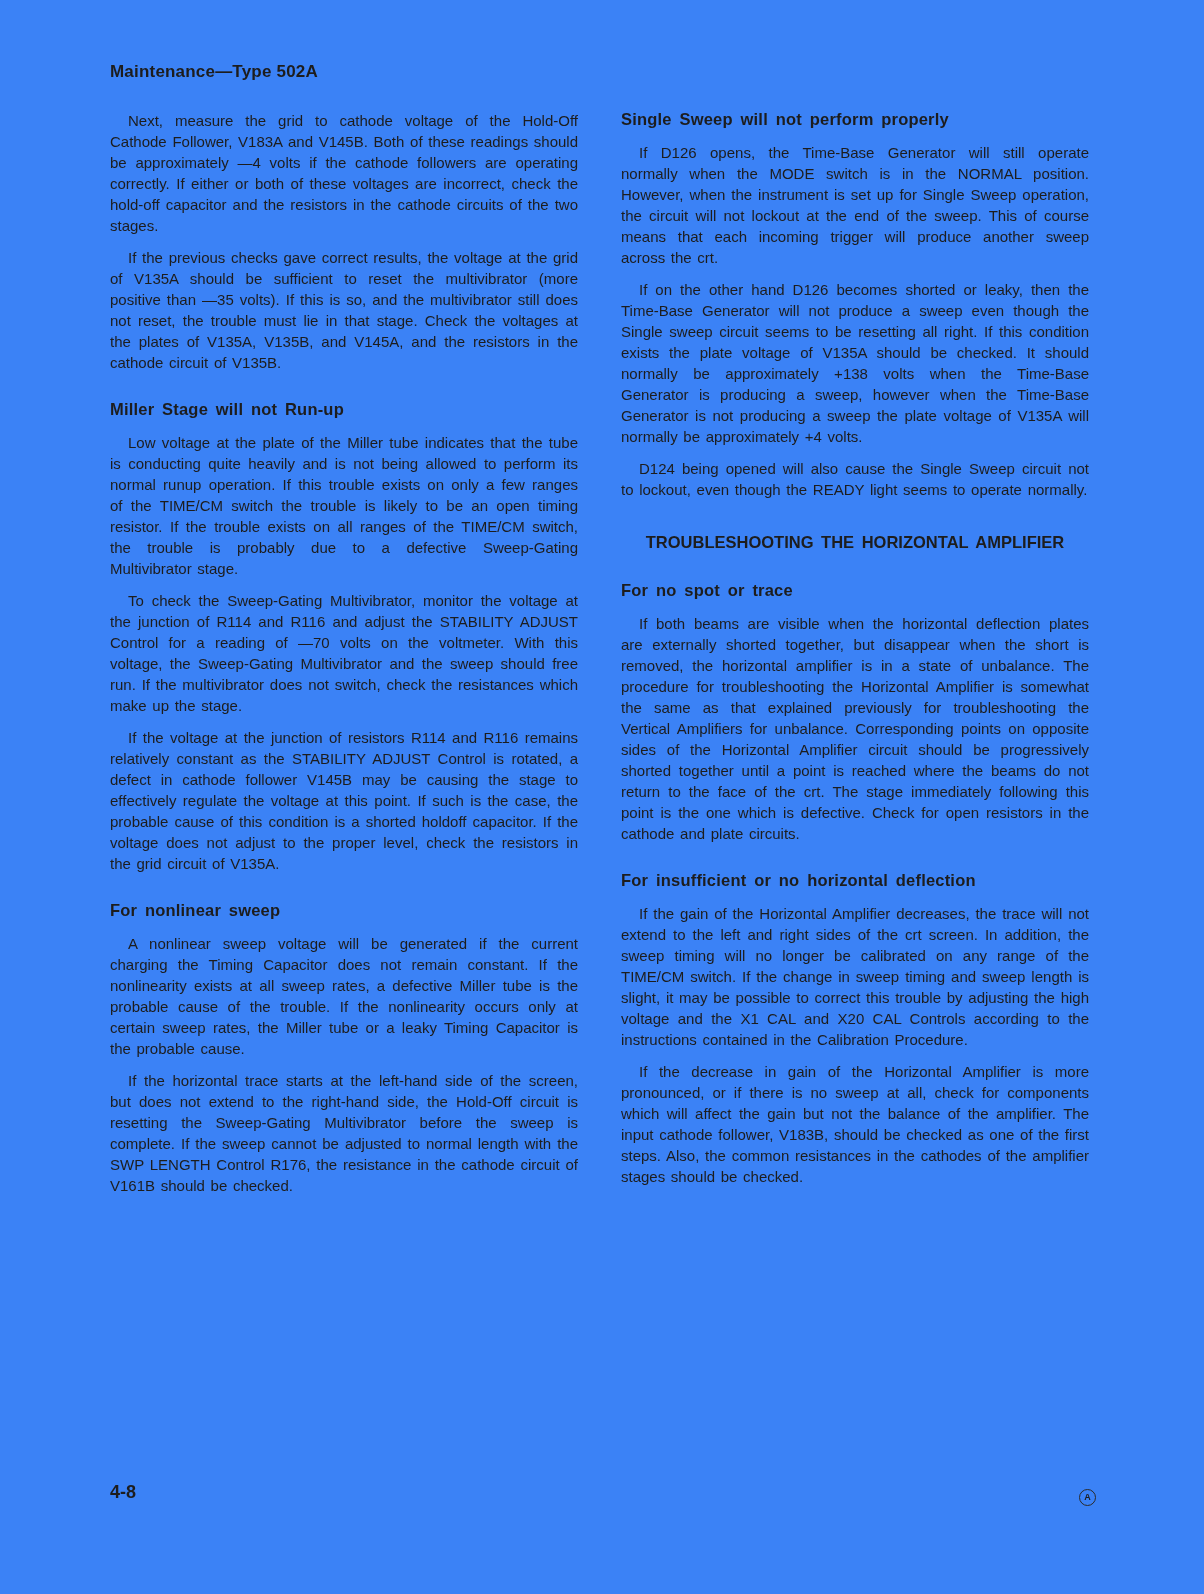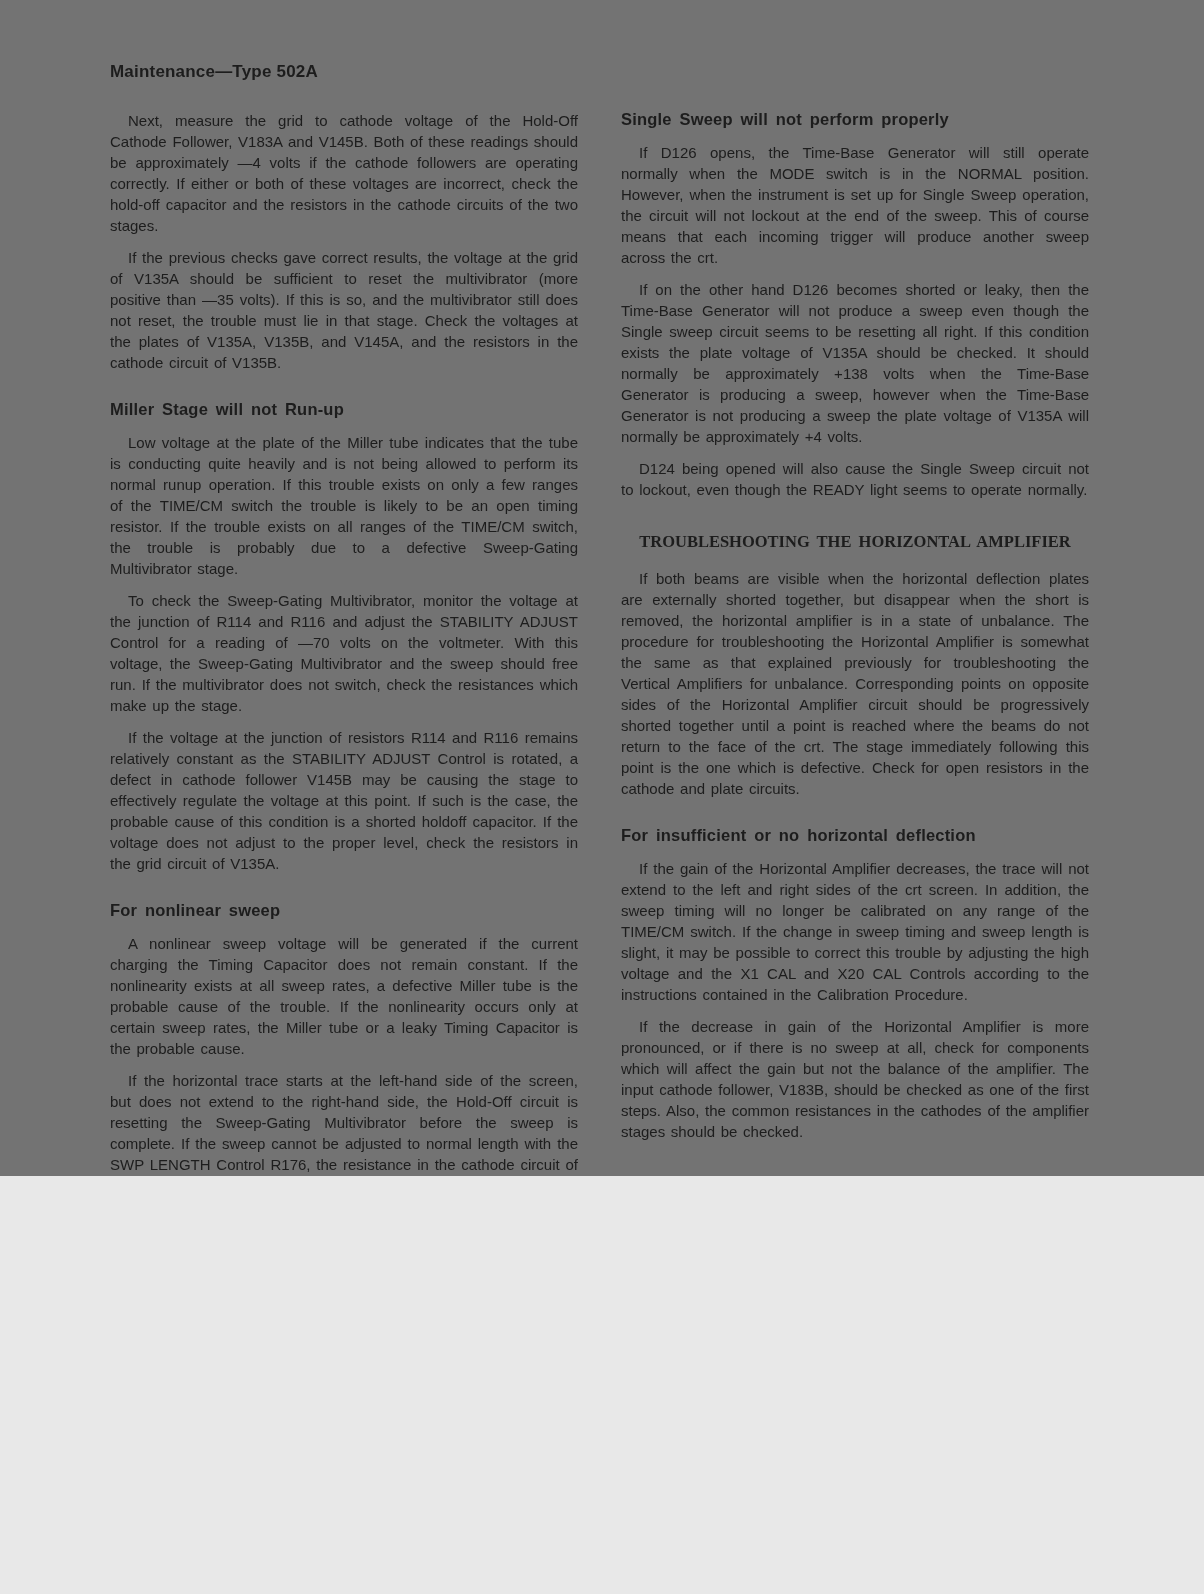--- a/index.html
+++ b/index.html
@@ -3,23 +3,23 @@
 <meta charset="utf-8">
 <style>
   html, body {
     margin: 0;
     padding: 0;
     background: #e8e8e8;
   }
   .page {
     position: relative;
     width: 1204px;
-    height: 1176px;
+    height: 1594px;
     margin: 0 auto;
-    background: #737373;
+    background: #3b82f6;
     color: #1d1d1d;
     font-family: "Liberation Sans", sans-serif;
     overflow: hidden;
   }
   .header-title {
     position: absolute;
     top: 62px;
     left: 110px;
     font-size: 17px;
     font-weight: bold;
@@ -55,21 +55,20 @@
   .column > .section-heading:first-child {
     margin-top: 0;
   }
   .major-heading {
     font-size: 16.5px;
     font-weight: bold;
     text-align: center;
     line-height: 24px;
     margin: 30px 18px 14px 18px;
     word-spacing: 3px;
-    font-family: Liberation Serif, serif;
   }
   .footer-page-number {
     position: absolute;
     left: 110px;
     top: 1482px;
     font-size: 18px;
     font-weight: bold;
   }
   .circle-a {
     position: absolute;
@@ -114,20 +113,21 @@
     </div>
 
     <div class="column">
       <h3 class="section-heading">Single Sweep will not perform properly</h3>
       <p class="body-text">If D126 opens, the Time-Base Generator will still operate normally when the MODE switch is in the NORMAL position. However, when the instrument is set up for Single Sweep operation, the circuit will not lockout at the end of the sweep. This of course means that each incoming trigger will produce another sweep across the crt.</p>
       <p class="body-text">If on the other hand D126 becomes shorted or leaky, then the Time-Base Generator will not produce a sweep even though the Single sweep circuit seems to be resetting all right. If this condition exists the plate voltage of V135A should be checked. It should normally be approximately +138 volts when the Time-Base Generator is producing a sweep, however when the Time-Base Generator is not producing a sweep the plate voltage of V135A will normally be approximately +4 volts.</p>
       <p class="body-text">D124 being opened will also cause the Single Sweep circuit not to lockout, even though the READY light seems to operate normally.</p>
 
       <h2 class="major-heading">TROUBLESHOOTING THE HORIZONTAL AMPLIFIER</h2>
 
+      <h3 class="section-heading">For no spot or trace</h3>
       <p class="body-text">If both beams are visible when the horizontal deflection plates are externally shorted together, but disappear when the short is removed, the horizontal amplifier is in a state of unbalance. The procedure for troubleshooting the Horizontal Amplifier is somewhat the same as that explained previously for troubleshooting the Vertical Amplifiers for unbalance. Corresponding points on opposite sides of the Horizontal Amplifier circuit should be progressively shorted together until a point is reached where the beams do not return to the face of the crt. The stage immediately following this point is the one which is defective. Check for open resistors in the cathode and plate circuits.</p>
 
       <h3 class="section-heading">For insufficient or no horizontal deflection</h3>
       <p class="body-text">If the gain of the Horizontal Amplifier decreases, the trace will not extend to the left and right sides of the crt screen. In addition, the sweep timing will no longer be calibrated on any range of the TIME/CM switch. If the change in sweep timing and sweep length is slight, it may be possible to correct this trouble by adjusting the high voltage and the X1 CAL and X20 CAL Controls according to the instructions contained in the Calibration Procedure.</p>
       <p class="body-text">If the decrease in gain of the Horizontal Amplifier is more pronounced, or if there is no sweep at all, check for components which will affect the gain but not the balance of the amplifier. The input cathode follower, V183B, should be checked as one of the first steps. Also, the common resistances in the cathodes of the amplifier stages should be checked.</p>
     </div>
 
   </div>
 
   <div class="footer-page-number">4-8</div>

